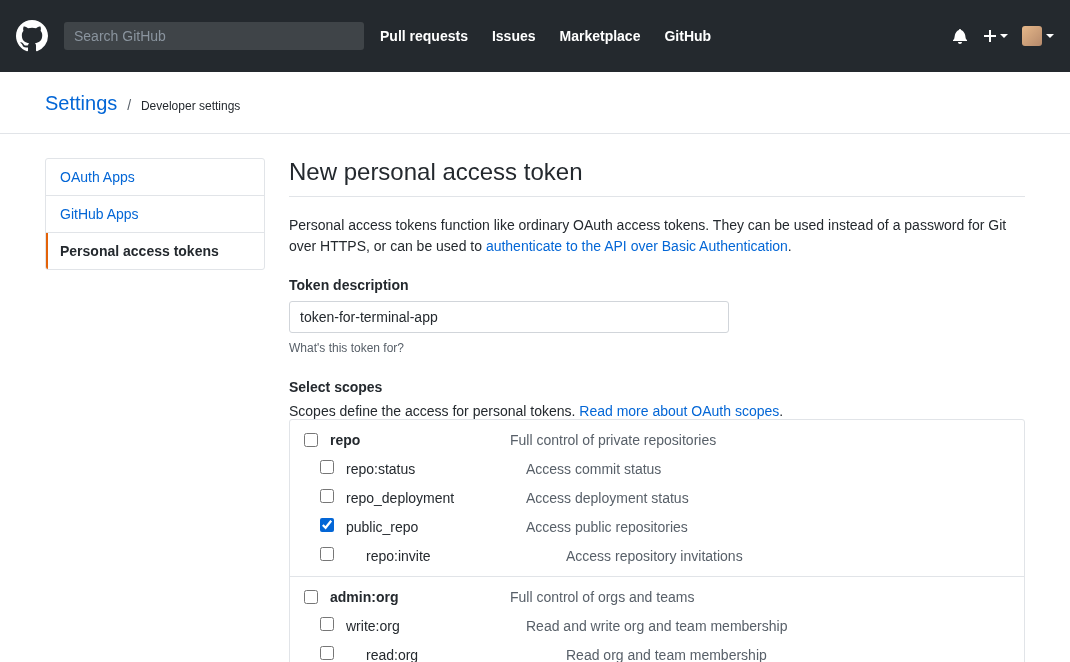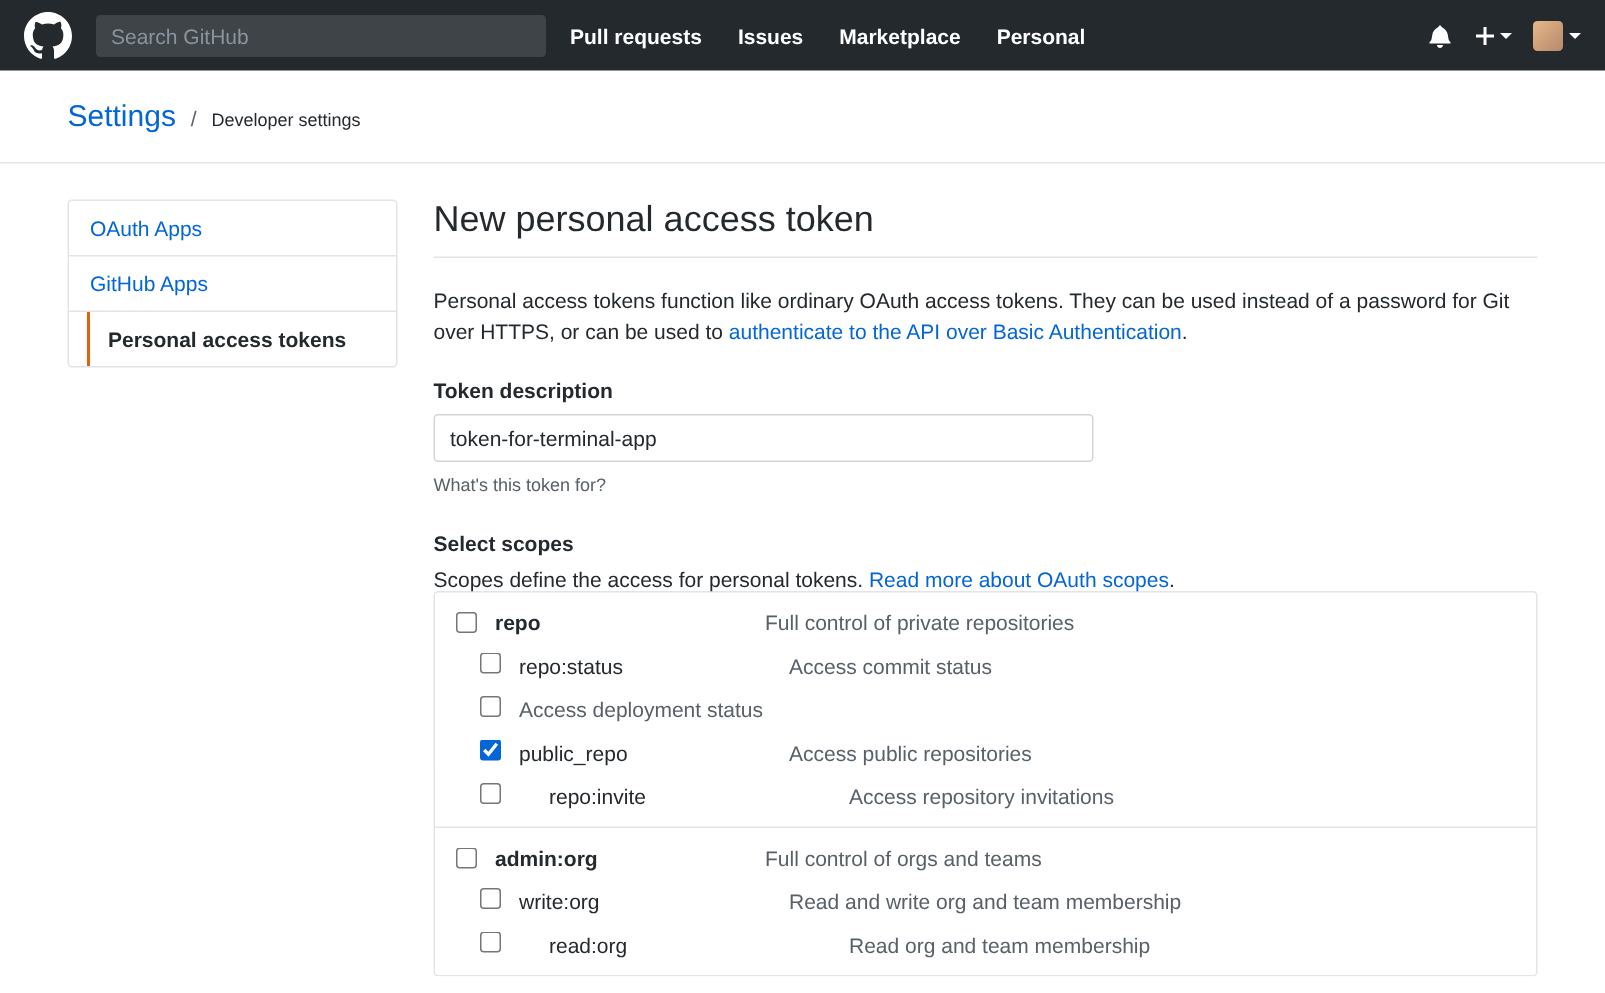--- a/index.html
+++ b/index.html
@@ -1,20 +1,20 @@
 <!DOCTYPE html>
 <html><head>
 <meta charset="utf-8">
 <style>
 * { margin: 0; padding: 0; box-sizing: border-box; }
 body { font-family: -apple-system, BlinkMacSystemFont, "Segoe UI", Helvetica, Arial, sans-serif; color: #24292e; font-size: 14px; background:#fff; }
 a { text-decoration: none; }
 
 
-.topbar { background:#24292e; height:47px; display:flex; align-items:center; padding:0 16px; color:#fff; }
+.topbar { background:#24292e; height:72px; display:flex; align-items:center; padding:0 16px; color:#fff; }
 .logo { width:32px; height:32px; fill:#fff; margin-right:16px; }
 .search { background:#3f4448; border:none; border-radius:3px; height:28px; width:300px; padding:0 10px; color:#c9d1d9; font-size:14px; margin-right:16px; }
 .search::placeholder { color:#8a949e; }
 .navlinks { display:flex; gap:24px; }
 .navlinks span { color:#fff; font-weight:600; font-size:14px; cursor:pointer; }
 .spacer { flex:1; }
 .right-icons { display:flex; align-items:center; gap:14px; }
 .right-icons .ico { fill:#fff; width:16px; height:16px; cursor:pointer; }
 .plus-group { display:flex; align-items:center; gap:2px; cursor:pointer; }
 .caret { width:0; height:0; border-left:4px solid transparent; border-right:4px solid transparent; border-top:4px solid #fff; }
@@ -30,21 +30,21 @@
 
 
 .layout { display:flex; gap:24px; margin-top:24px; }
 .sidebar { width:220px; flex-shrink:0; }
 .main { flex:1; min-width:0; }
 
 
 .menu { border:1px solid #e1e4e8; border-radius:3px; overflow:hidden; }
 .menu-item { display:block; padding:10px 14px; color:#0366d6; border-bottom:1px solid #e1e4e8; font-size:14px; cursor:pointer; }
 .menu-item:last-child { border-bottom:none; }
-.menu-item.active { color:#24292e; font-weight:600; border-left:2px solid #e36209; padding-left:12px; cursor:default;margin-left:12px; }
+.menu-item.active { color:#24292e; font-weight:600; border-left:2px solid #e36209; padding-left:12px; cursor:default; }
 
 
 h1 { font-size:24px; font-weight:400; padding-bottom:10px; border-bottom:1px solid #e1e4e8; margin-bottom:18px; }
 
 .intro { color:#24292e; font-size:14px; line-height:1.5; margin-bottom:20px; }
 .intro a { color:#0366d6; }
 
 .formlabel { font-weight:600; font-size:14px; margin-bottom:8px; display:block; }
 .textinput { width:440px; max-width:100%; padding:7px 10px; font-size:14px; border:1px solid #d1d5da; border-radius:3px; color:#24292e; background:#fff; }
 .hint { color:#586069; font-size:12px; margin-top:8px; margin-bottom:24px; }
@@ -77,21 +77,21 @@
 
 <div class="topbar">
   <svg class="logo" viewBox="0 0 16 16">
       <path d="M8 0C3.58 0 0 3.58 0 8c0 3.54 2.29 6.53 5.47 7.59.4.07.55-.17.55-.38 0-.19-.01-.82-.01-1.49-2.01.37-2.53-.49-2.69-.94-.09-.23-.48-.94-.82-1.13-.28-.15-.68-.52-.01-.53.63-.01 1.08.58 1.23.82.72 1.21 1.87.87 2.33.66.07-.52.28-.87.51-1.07-1.78-.2-3.64-.89-3.64-3.95 0-.87.31-1.59.82-2.15-.08-.2-.36-1.02.08-2.12 0 0 .67-.21 2.2.82.64-.18 1.32-.27 2-.27.68 0 1.36.09 2 .27 1.53-1.04 2.2-.82 2.2-.82.44 1.1.16 1.92.08 2.12.51.56.82 1.27.82 2.15 0 3.07-1.87 3.75-3.65 3.95.29.25.54.73.54 1.48 0 1.07-.01 1.93-.01 2.2 0 .21.15.46.55.38A8.013 8.013 0 0016 8c0-4.42-3.58-8-8-8z"></path>
     </svg>
   <input class="search" placeholder="Search GitHub" style="">
   <div class="navlinks">
     <span>Pull requests</span>
     <span>Issues</span>
     <span>Marketplace</span>
-    <span>Personal</span>
+    <span>GitHub</span>
   </div>
   <div class="spacer"></div>
   <div class="right-icons">
     <svg class="ico" viewBox="0 0 14 16">
         <path d="M14 12v1H0v-1l.73-.58c.77-.77.81-2.55 1.19-4.42C2.69 3.23 6 2 6 2c0-.55.45-1 1-1s1 .45 1 1c0 0 3.39 1.23 4.16 5 .38 1.88.42 3.66 1.19 4.42l.66.58H14zm-7 4c1.11 0 2-.89 2-2H5c0 1.11.89 2 2 2z"></path>
       </svg>
     <div class="plus-group">
       <svg class="ico" viewBox="0 0 12 16">
           <path d="M12 9H7v5H5V9H0V7h5V2h2v5h5v2z"></path>
         </svg>
@@ -147,20 +147,21 @@
             <span class="scope-name">repo</span>
             <span class="scope-desc">Full control of private repositories</span>
           </div>
           <div class="scope-row child">
             <span class="scope-check"><input type="checkbox" style=""></span>
             <span class="scope-name">repo:status</span>
             <span class="scope-desc">Access commit status</span>
           </div>
           <div class="scope-row child">
             <span class="scope-check"><input type="checkbox" style=""></span>
+            <span class="scope-name">repo_deployment</span>
             <span class="scope-desc">Access deployment status</span>
           </div>
           <div class="scope-row child">
             <span class="scope-check"><input type="checkbox" checked="" style=""></span>
             <span class="scope-name">public_repo</span>
             <span class="scope-desc">Access public repositories</span>
           </div>
           <div class="scope-row child group-tail">
             <span class="scope-check"><input type="checkbox" style=""></span>
             <span class="scope-name">repo:invite</span>

